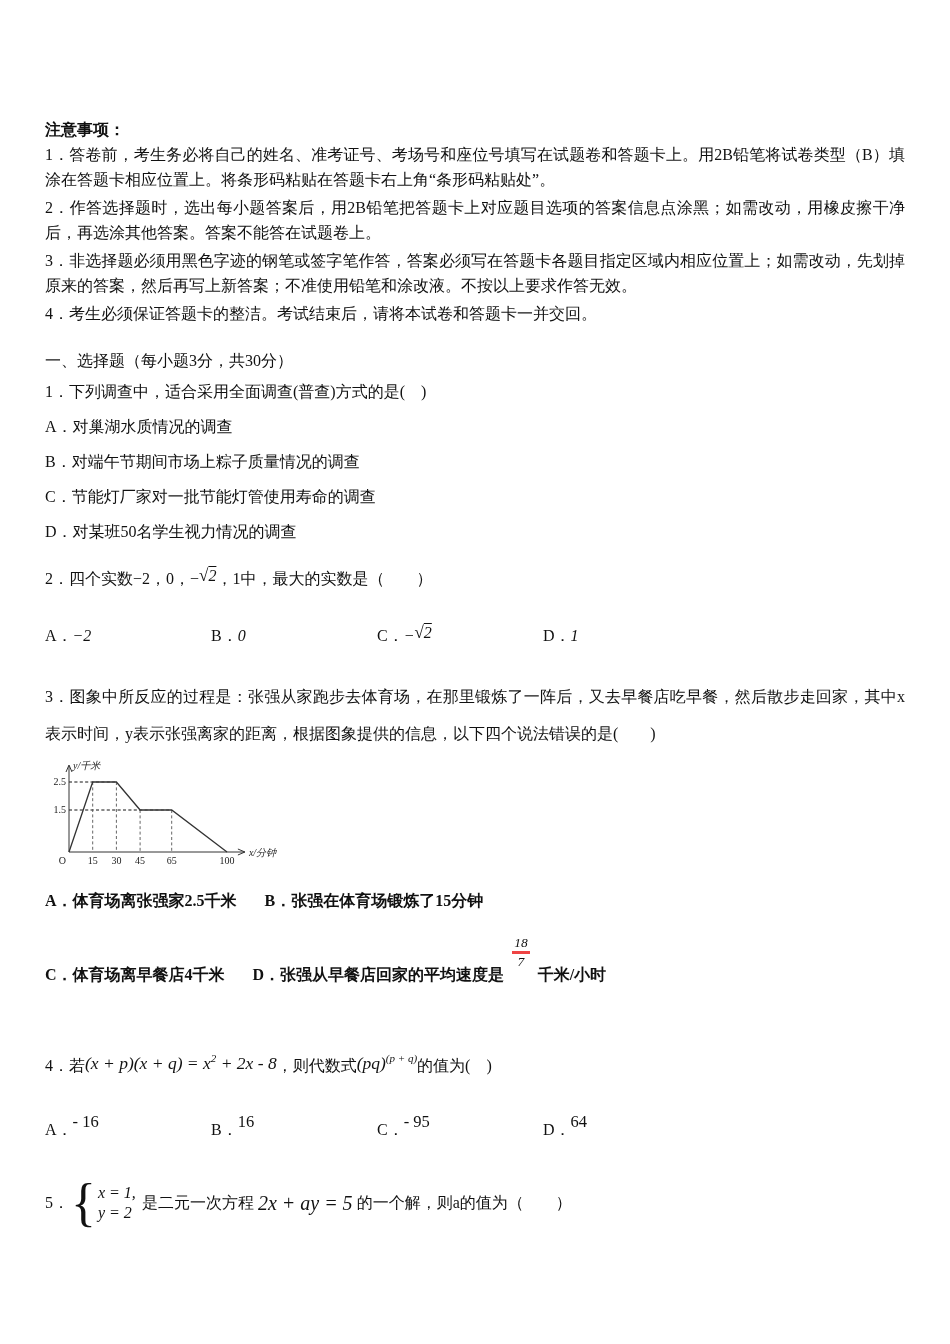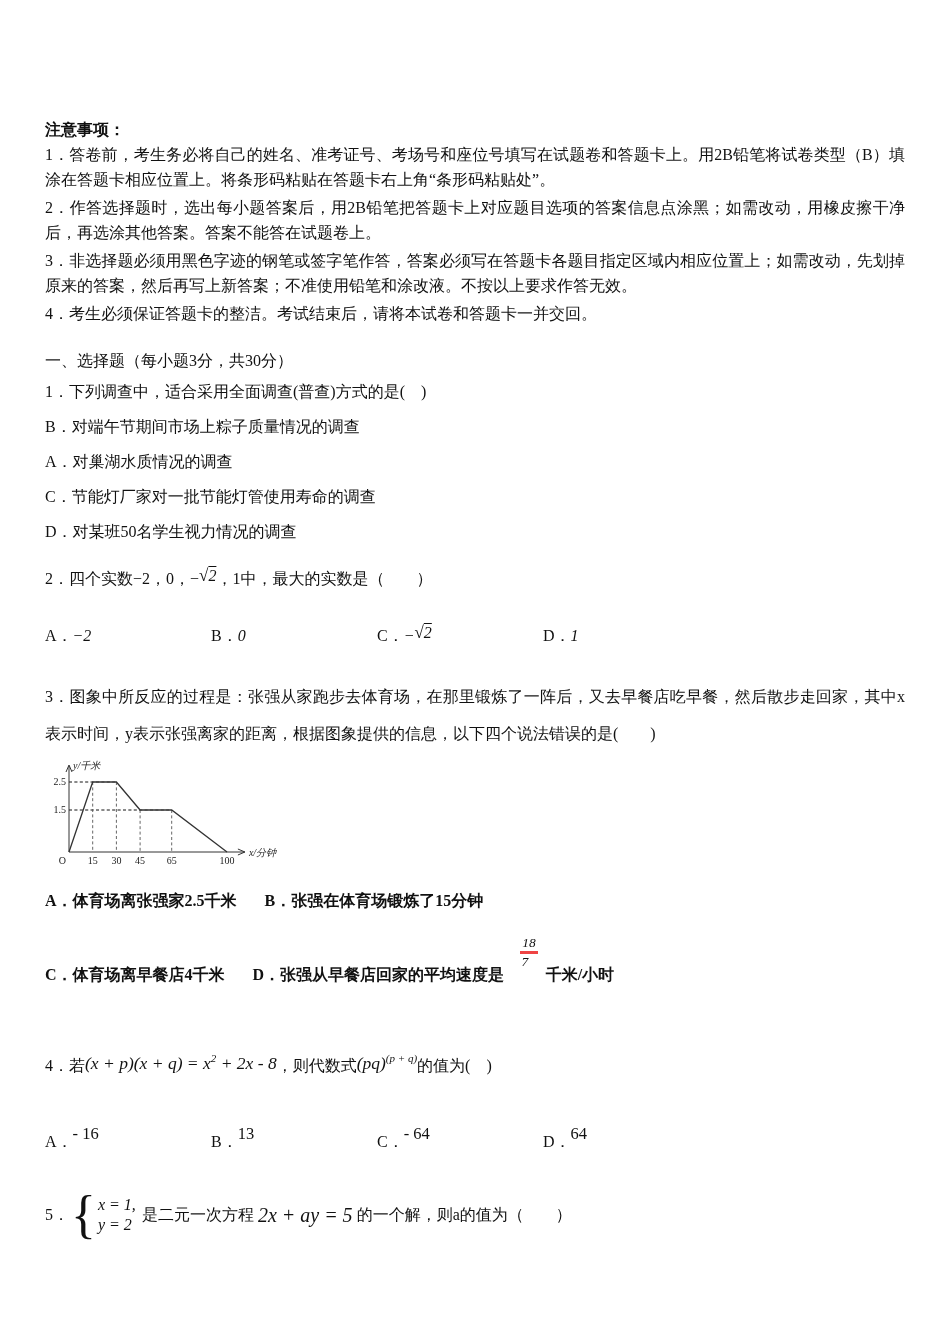--- a/index.html
+++ b/index.html
@@ -38,23 +38,23 @@
   .tl { font-size:10px; fill:#222; font-family:"Liberation Serif", serif; }
   .ab-line { margin-top:16px; line-height:25px; font-weight:bold; }
   .cd-line { margin-top:46px; line-height:25px; font-weight:bold; }
   .opt-b-gap { display:inline-block; width:28px; }
   .frac {
     display:inline-flex; flex-direction:column; align-items:center;
     vertical-align:middle; position:relative; top:-24px; margin:0 8px;
     font-family:"Liberation Serif", serif; font-style:italic;
     font-size:13.5px; line-height:1.15; font-weight:normal;
   }
-  .frac .num { border-bottom:3px solid #ef4444; padding:0 2px;margin-left:8px; }
+  .frac .num { border-bottom:3px solid #ef4444; padding:0 2px; }
   .q4-line { margin-top:52px; line-height:30px; }
-  .q4-opts { margin-top:48px; }
+  .q4-opts { margin-top:36px; }
   .raised { position:relative; top:-8px; font-family:"Liberation Serif", serif; font-size:16.5px; }
   .q5-line { margin-top:38px; display:flex; align-items:center; }
   .system { display:inline-flex; align-items:center; margin:0 6px 0 2px; }
   .brace { font-size:52px; font-weight:300; line-height:0.9; font-family:"Liberation Serif", serif; }
   .sys-lines { display:inline-flex; flex-direction:column; line-height:20px; padding-left:2px; }
   .eq { font-size:20px; margin:0 4px; }
 </style>
 </head>
 <body>
 
@@ -66,22 +66,22 @@
     <p class="notice-item">1．答卷前，考生务必将自己的姓名、准考证号、考场号和座位号填写在试题卷和答题卡上。用2B铅笔将试卷类型（B）填涂在答题卡相应位置上。将条形码粘贴在答题卡右上角“条形码粘贴处”。</p>
     <p class="notice-item">2．作答选择题时，选出每小题答案后，用2B铅笔把答题卡上对应题目选项的答案信息点涂黑；如需改动，用橡皮擦干净后，再选涂其他答案。答案不能答在试题卷上。</p>
     <p class="notice-item">3．非选择题必须用黑色字迹的钢笔或签字笔作答，答案必须写在答题卡各题目指定区域内相应位置上；如需改动，先划掉原来的答案，然后再写上新答案；不准使用铅笔和涂改液。不按以上要求作答无效。</p>
     <p class="notice-item">4．考生必须保证答题卡的整洁。考试结束后，请将本试卷和答题卡一并交回。</p>
   </div>
 
   <p class="section-header">一、选择题（每小题3分，共30分）</p>
 
   <div>
     <p class="stem">1．下列调查中，适合采用全面调查(普查)方式的是(　)</p>
+    <p class="opt-line">A．对巢湖水质情况的调查</p>
     <p class="opt-line">B．对端午节期间市场上粽子质量情况的调查</p>
-    <p class="opt-line">A．对巢湖水质情况的调查</p>
     <p class="opt-line">C．节能灯厂家对一批节能灯管使用寿命的调查</p>
     <p class="opt-line">D．对某班50名学生视力情况的调查</p>
   </div>
 
   <div>
     <p class="stem q-gap"><span>2．四个实数−2，0，−</span><span class="sqrt"><span class="rad-sign">√</span><span class="radicand">2</span></span><span>，1中，最大的实数是（　　）</span></p>
     <div class="opt-row">
       <span class="opt-cell"><span>A．</span><span class="math">−2</span></span>
       <span class="opt-cell"><span>B．</span><span class="math">0</span></span>
       <span class="opt-cell"><span>C．</span><span class="math">−</span><span class="sqrt"><span class="rad-sign">√</span><span class="radicand">2</span></span></span>
@@ -125,22 +125,22 @@
     <p class="cd-line"><span>C．体育场离早餐店4千米</span><span class="opt-b-gap"></span><span>D．张强从早餐店回家的平均速度是</span><span class="frac">
           <span class="num">18</span>
           <span class="den">7</span>
         </span><span>千米/小时</span></p>
   </div>
 
   <div>
     <p class="q4-line"><span>4．若</span><span class="fml"><span>(x + p)(x + q) = x</span><sup>2</sup><span> + 2x - 8</span></span><span>，则代数式</span><span class="fml"><span>(pq)</span><sup>(p + q)</sup></span><span>的值为(　)</span></p>
     <div class="opt-row q4-opts">
       <span class="opt-cell"><span>A．</span><span class="raised">- 16</span></span>
-      <span class="opt-cell"><span>B．</span><span class="raised">13</span></span>
-      <span class="opt-cell"><span>C．</span><span class="raised">- 64</span></span>
+      <span class="opt-cell"><span>B．</span><span class="raised">16</span></span>
+      <span class="opt-cell"><span>C．</span><span class="raised">- 95</span></span>
       <span class="opt-cell"><span>D．</span><span class="raised">64</span></span>
     </div>
   </div>
 
   <div class="q5-line">
     <span>5．</span>
     <span class="system">
         <span class="brace">{</span>
         <span class="sys-lines">
           <span class="math">x = 1,</span>

